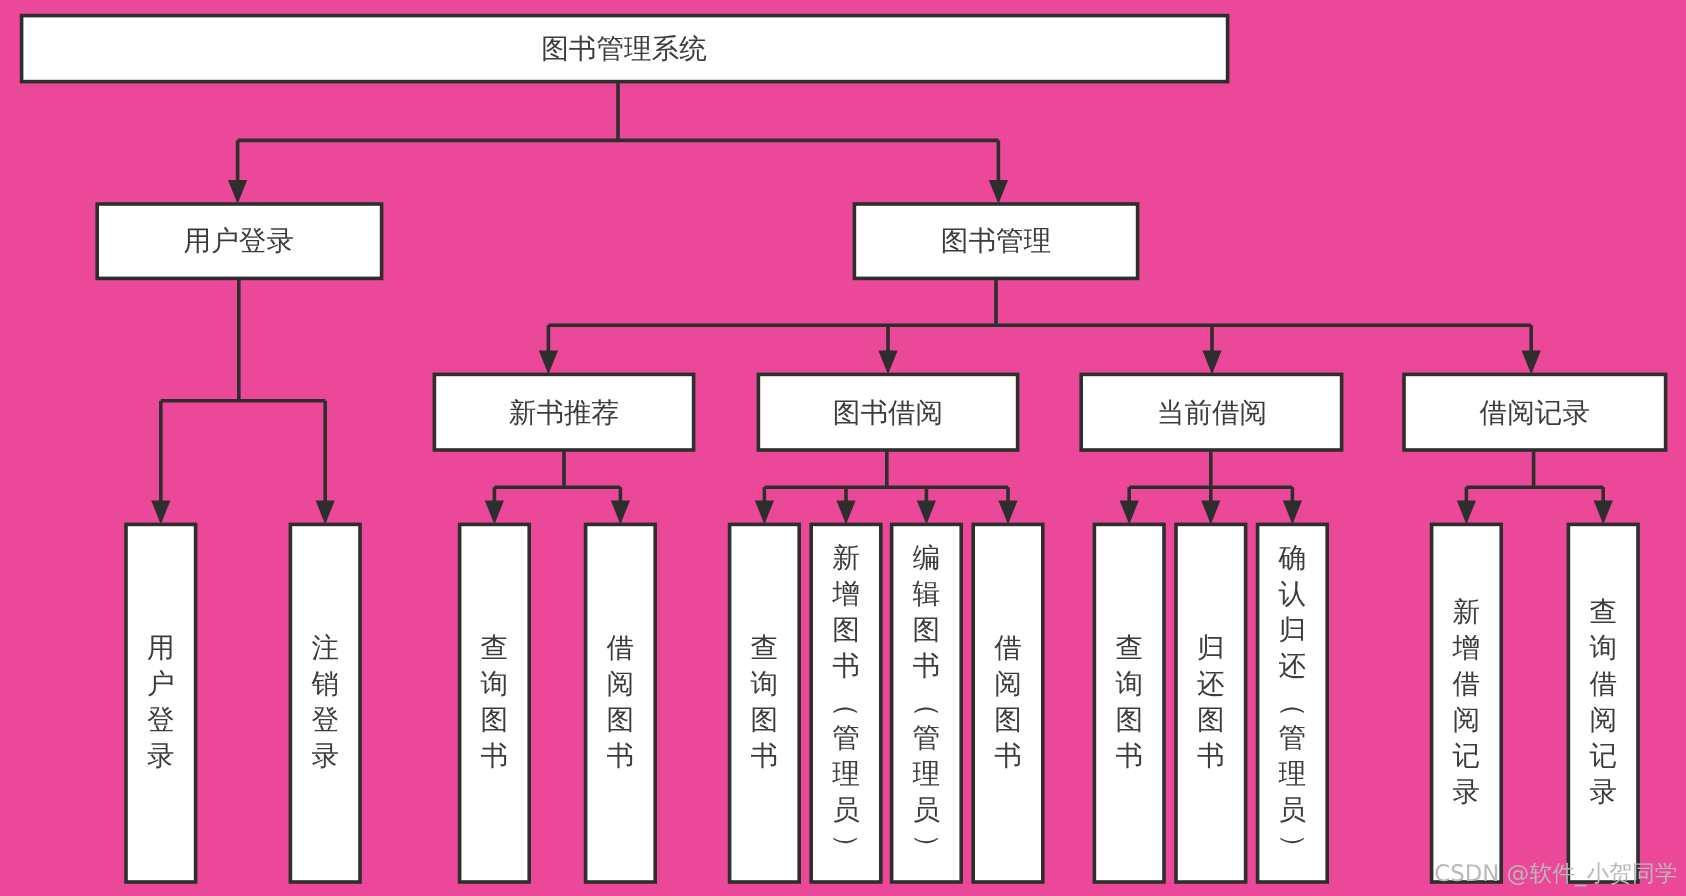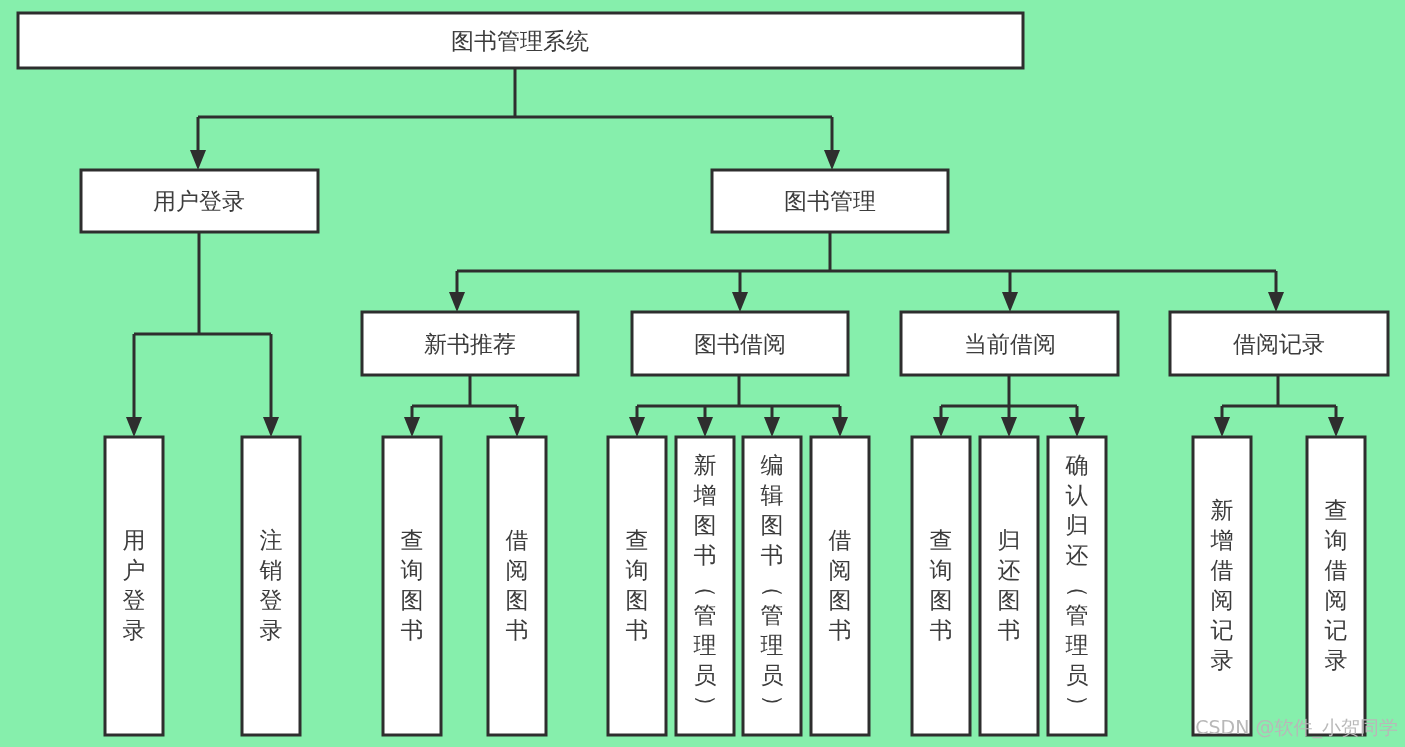--- a/index.html
+++ b/index.html
@@ -11,21 +11,21 @@
   body {
     width: 1405px;
     height: 747px;
     font-family: "DejaVu Sans", "Liberation Sans", sans-serif;
     overflow: hidden;
   }
   #diagram-root {
     position: relative;
     width: 1405px;
     height: 747px;
-    background: #86efac;
+    background: #ec4899;
   }
   svg#diagram-svg {
     position: absolute;
     left: 0;
     top: 0;
     width: 1405px;
     height: 747px;
     display: block;
   }
   .node-box {

